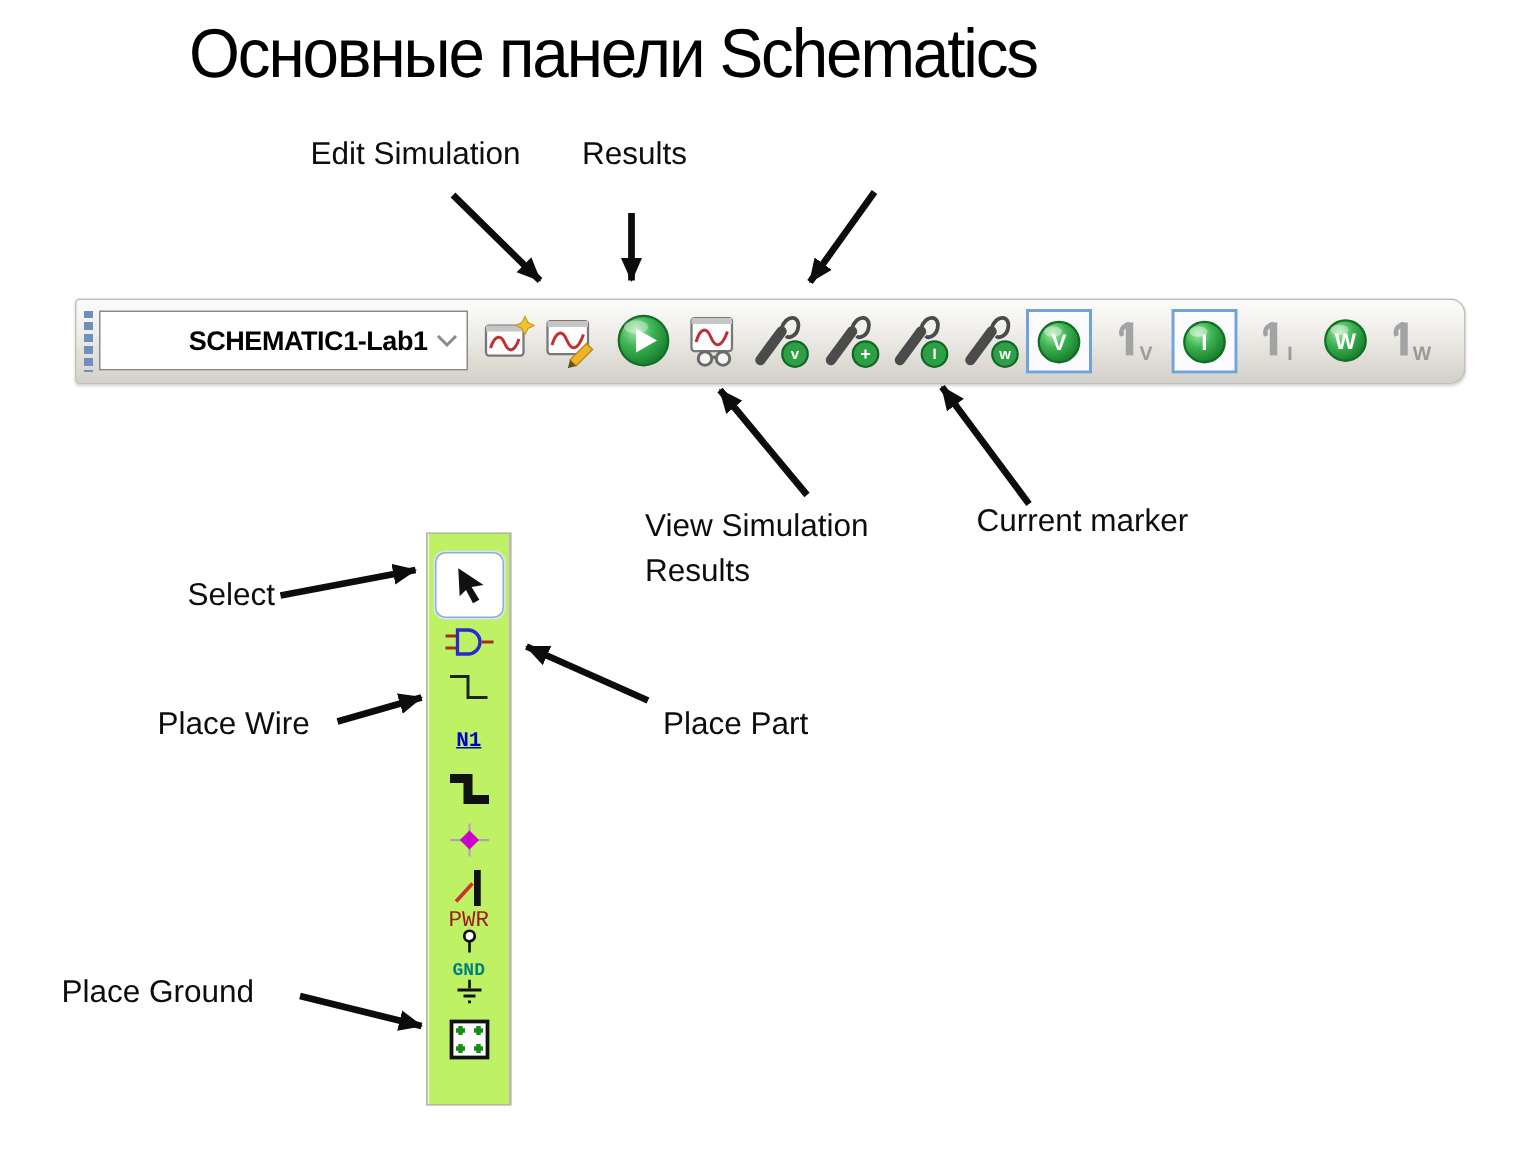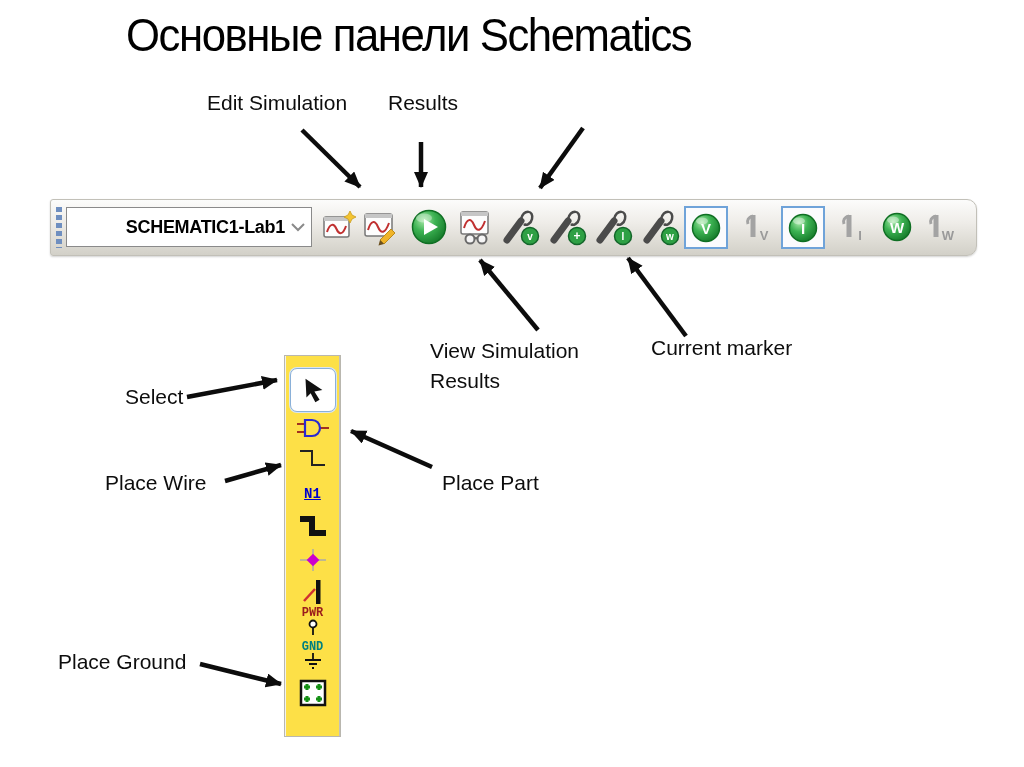--- a/index.html
+++ b/index.html
@@ -13,21 +13,21 @@
   .lbl{position:absolute;font-size:21px;color:#0d0d0d;white-space:nowrap;}
   .lbl.wrap{white-space:normal;line-height:30px;}
   #lbl-edit{left:207px;top:91px;}
   #lbl-sim{left:388px;top:91px;}
   #lbl-volt{left:513px;top:91px;}
   #lbl-view{left:430px;top:336px;width:185px;}
   #lbl-cur{left:651px;top:336px;}
   #lbl-select{left:105px;top:385px;margin-left:20px;}
   #lbl-wire{left:105px;top:471px;text-align:center;}
   #lbl-part{left:442px;top:471px;}
-  #lbl-gnd{left:58px;top:650px;text-align:center;}
+  #lbl-gnd{left:41px;top:650px;text-align:center;}
 
   
   .arrows{position:absolute;left:0;top:0;pointer-events:none;}
   .arrows line{stroke:#0c0c0c;stroke-width:4.5;}
 
   
   .toolbar{position:absolute;left:50px;top:199px;width:925px;height:55px;
            background:linear-gradient(180deg,#fcfcfb 0%,#efede9 40%,#dedcd5 75%,#d2d0c8 100%);
            border:1px solid #c2c0b8;border-radius:3px 10px 10px 3px;
            box-shadow:0 1px 2px rgba(0,0,0,.18);}
@@ -42,33 +42,33 @@
           justify-content:center;border-radius:3px;}
   .tb-frame{position:absolute;top:6px;width:44px;height:43px;box-sizing:border-box;
             border:2px solid #6fa3d9;background:#fbfbfd;display:flex;align-items:center;
             justify-content:center;}
   .ball-letter{fill:#fff;font-family:"Liberation Sans",sans-serif;font-size:15px;font-weight:bold;}
   .probe-letter{fill:#fff;font-family:"Liberation Sans",sans-serif;font-size:10px;font-weight:bold;}
   .dis-letter{fill:#9a9a9a;font-family:"Liberation Sans",sans-serif;font-size:13px;font-weight:bold;}
 
   
   .palette{position:absolute;left:284px;top:355px;width:57px;height:382px;
-           background:#fde047;border:1px solid #b9b7af;box-sizing:border-box;
+           background:#bef264;border:1px solid #b9b7af;box-sizing:border-box;
            box-shadow:inset 1px 0 0 #f3f2ee, inset -1px 0 0 #c3c1b9;}
   .pal-item{position:absolute;left:0;right:0;display:flex;justify-content:center;
             align-items:center;flex-direction:column;}
   .sel-btn{position:absolute;left:50%;transform:translateX(-50%);top:12px;width:44px;height:42px;
            background:#fff;border:1.5px solid #8ab0d8;border-radius:7px;
            box-shadow:0 0 0 1px #d7e4f2;display:flex;align-items:center;justify-content:center;}
   #pal-part{top:60px;} #pal-wire{top:90px;} #pal-alias{top:130px;} #pal-bus{top:157px;}
   #pal-junc{top:190px;} #pal-entry{top:221px;} #pal-pwr{top:252px;} #pal-gnd{top:286px;}
   #pal-block{top:322px;}
   .n1{font-size:14px;font-weight:bold;color:#0000cd;text-decoration:underline;
       font-family:"Liberation Mono","DejaVu Sans Mono",monospace;}
-  .pwr-t{font-size:12px;font-weight:bold;color:#9b1c1c;line-height:11px;
+  .pwr-t{font-size:15px;font-weight:normal;color:#9b1c1c;line-height:11px;
          font-family:"Liberation Mono","DejaVu Sans Mono",monospace;}
   .gnd-t{font-size:12px;font-weight:bold;color:#008080;line-height:11px;
          font-family:"Liberation Mono","DejaVu Sans Mono",monospace;}
 </style>
 </head>
 <body>
 
 <div class="slide">
 
   <svg width="0" height="0" style="position:absolute">

